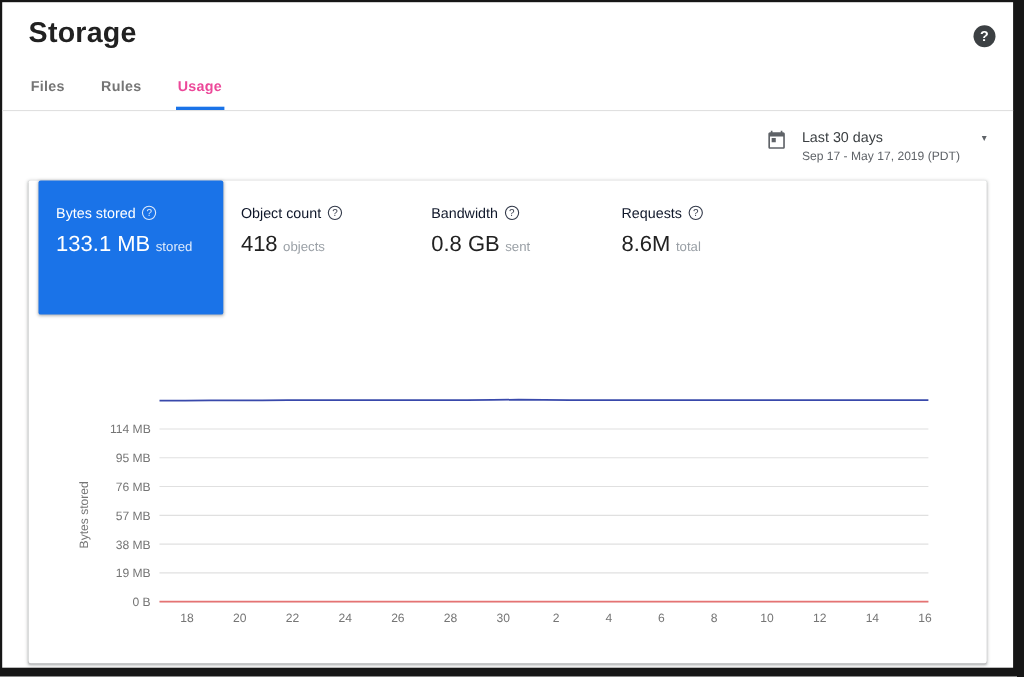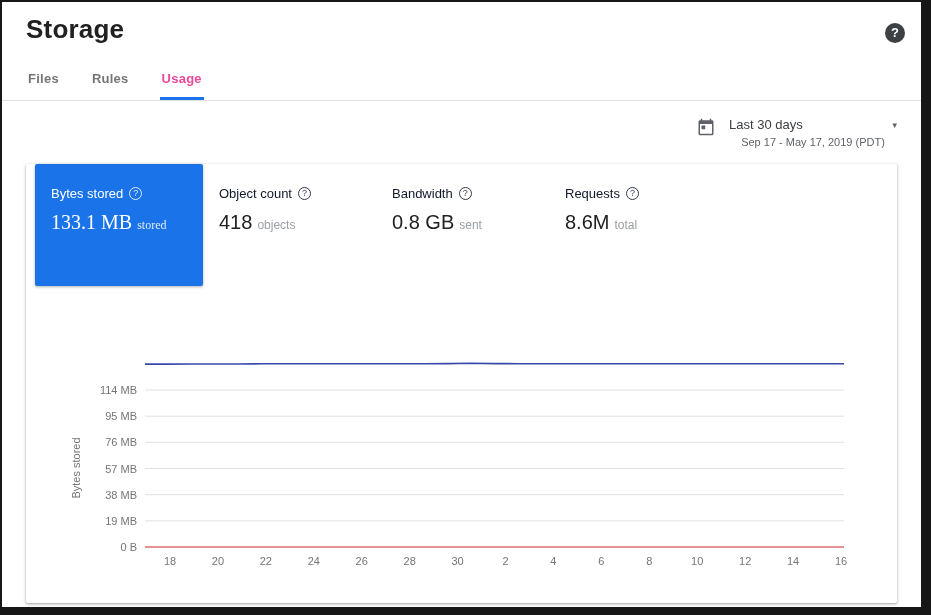--- a/index.html
+++ b/index.html
@@ -12,40 +12,40 @@
   .title { font-size:26px; font-weight:600; color:#212121; letter-spacing:.2px; }
   .help-circle { width:20px; height:20px; margin-top:6px; border-radius:50%; background:#3c4043; color:#fff;
                  font-size:13px; font-weight:700; display:flex; align-items:center; justify-content:center; cursor:pointer; }
 
   .tabbar { display:flex; gap:29px; padding:0 24px; border-bottom:1px solid #e0e0e0; margin-top:20px; }
   .tab { font-size:13px; font-weight:600; color:#757575; padding:6px 2px 11px; cursor:pointer;
          border-bottom:3px solid transparent; letter-spacing:.25px; }
   .tab.active { color:#ec4899; border-bottom-color:#1a73e8; }
 
   .daterow { display:flex; justify-content:flex-end; padding:16px 24px 14px; }
-  .datesel { display:flex; gap:14px; align-items:flex-start; cursor:pointer; min-width:200px;text-align:center; }
+  .datesel { display:flex; gap:14px; align-items:flex-start; cursor:pointer; min-width:200px; }
   .cal-icon { margin-top:1px; }
   .datetext { flex:1; }
   .datetop { display:flex; align-items:center; justify-content:space-between; font-size:13px; color:#3c4043; font-weight:500; }
   .caret { color:#5f6368; font-size:9px; margin-left:24px; }
   .datesub { font-size:11px; color:#5f6368; margin-top:4px; white-space:nowrap; }
 
   .card { margin:0 24px; height:439px; position:relative; border-radius:2px; background:#fff;
           box-shadow:0 1px 2px 0 rgba(60,64,67,.3), 0 1px 3px 1px rgba(60,64,67,.15); }
 
   .metrics { display:flex; align-items:flex-start; }
   .metric { width:173px; padding:22px 16px; cursor:pointer; }
   .metric.selected { background:#1a73e8; color:#fff; width:168px; height:122px; margin-left:9px; border-radius:2px;
                      box-shadow:0 1px 3px rgba(0,0,0,.3); }
   .metric-label { font-size:13px; color:#0f172a; display:flex; align-items:center; gap:6px; white-space:nowrap; }
   .metric.selected .metric-label { color:#fff; }
   .qicon { width:13px; height:13px; border:1px solid currentColor; border-radius:50%; font-size:9px; line-height:11px;
            text-align:center; display:inline-block; opacity:.85; flex:0 0 auto; }
   .metric-value { margin-top:10px; font-size:20px; color:#212121; white-space:nowrap; }
-  .metric.selected .metric-value { color:#fff;font-family:Liberation Serif, serif; }
+  .metric.selected .metric-value { color:#fff; }
   .metric-unit { font-size:12px; color:#9aa0a6; margin-left:5px; }
   .metric.selected .metric-unit { color:rgba(255,255,255,.85); }
 
   .chartwrap { position:absolute; left:16px; top:160px; width:100%; height:279px; }
   .tick { font-family:"Liberation Sans", sans-serif; font-size:11px; fill:#757575; }
 </style>
 </head>
 <body>
 
 <div class="page">

